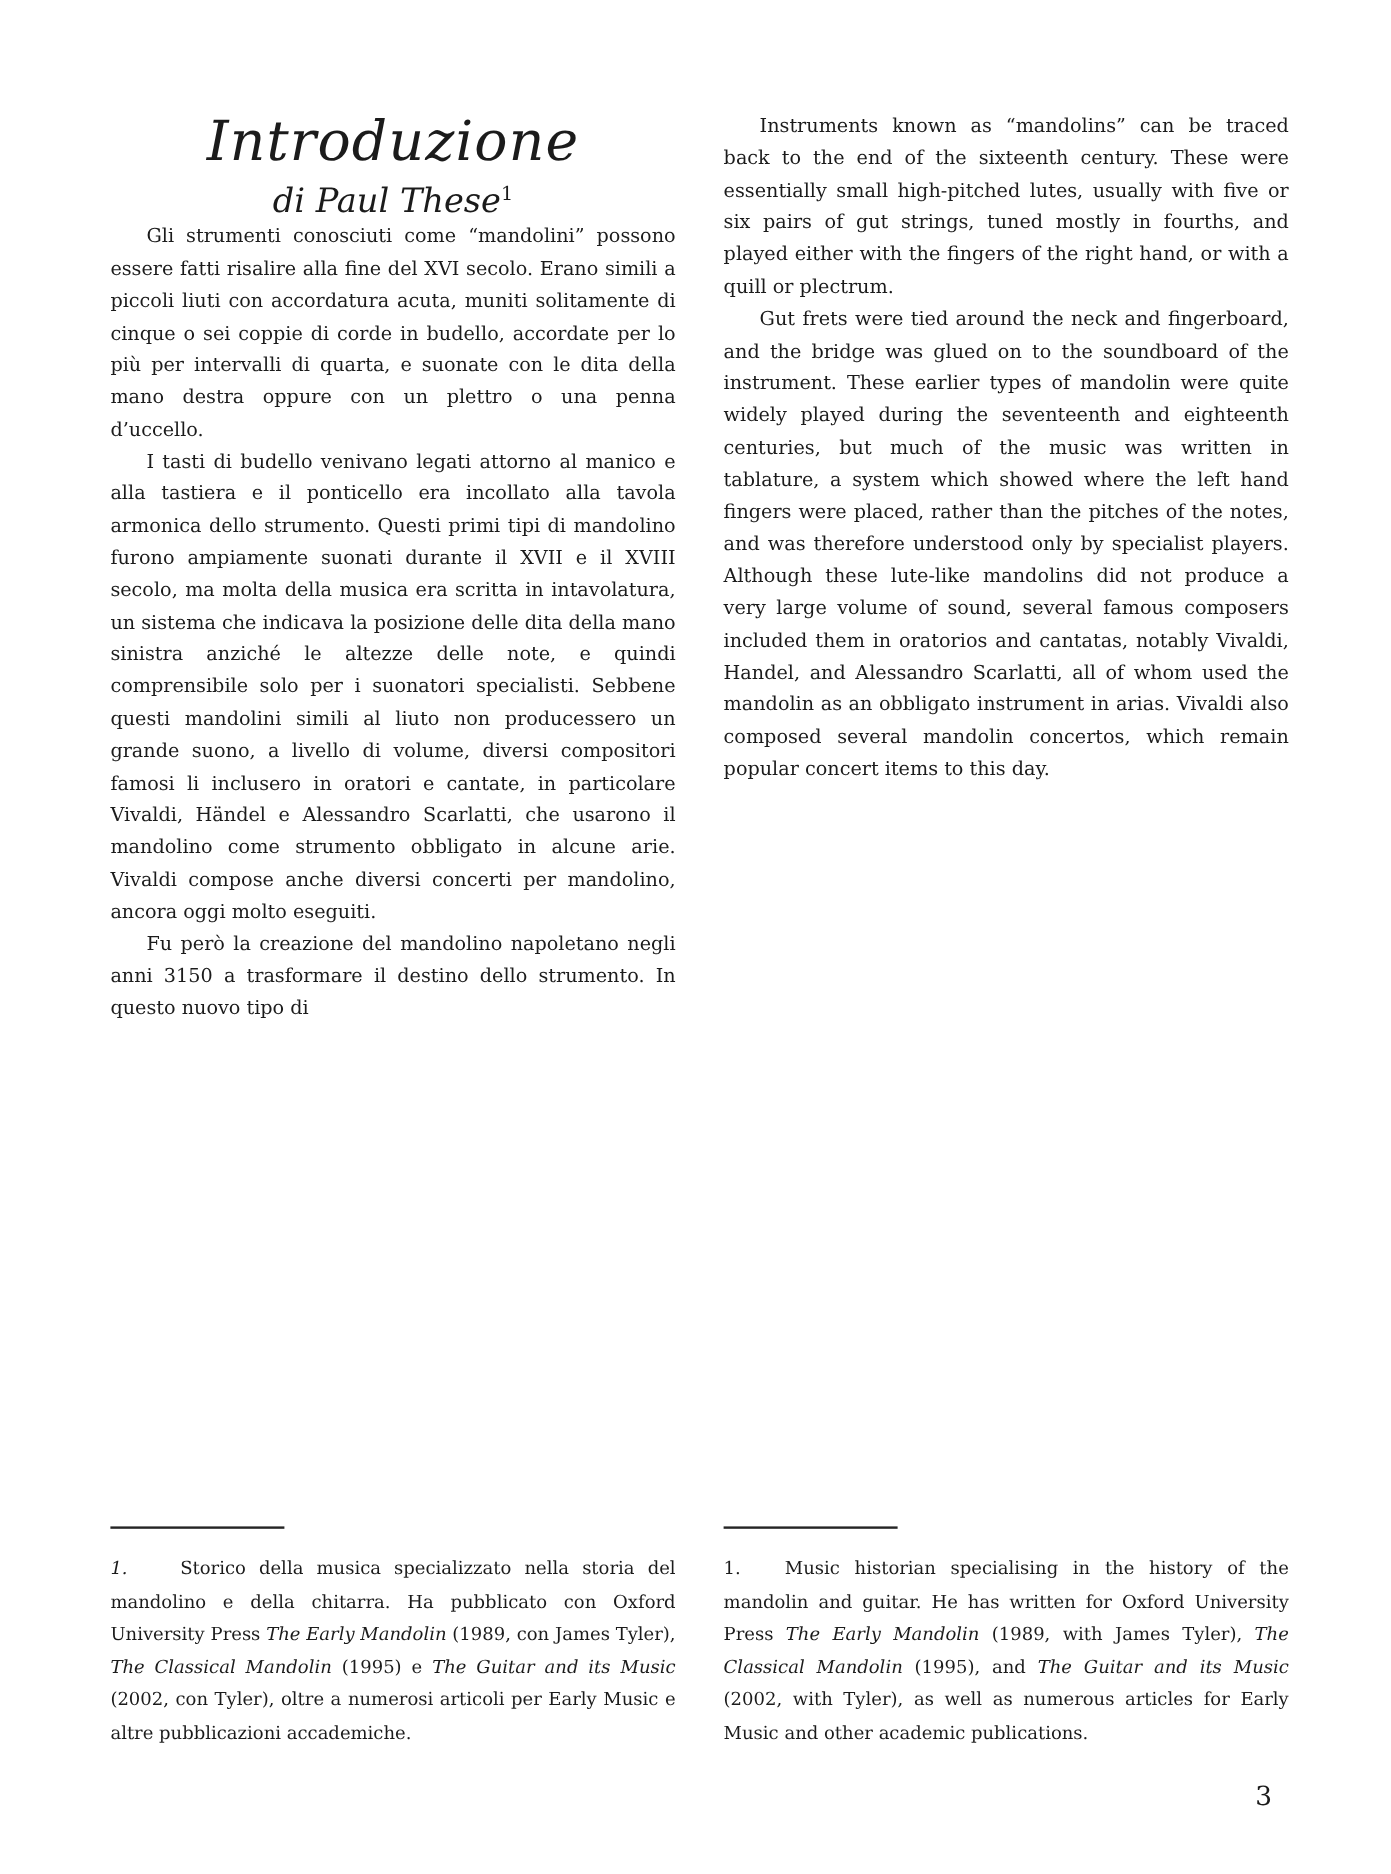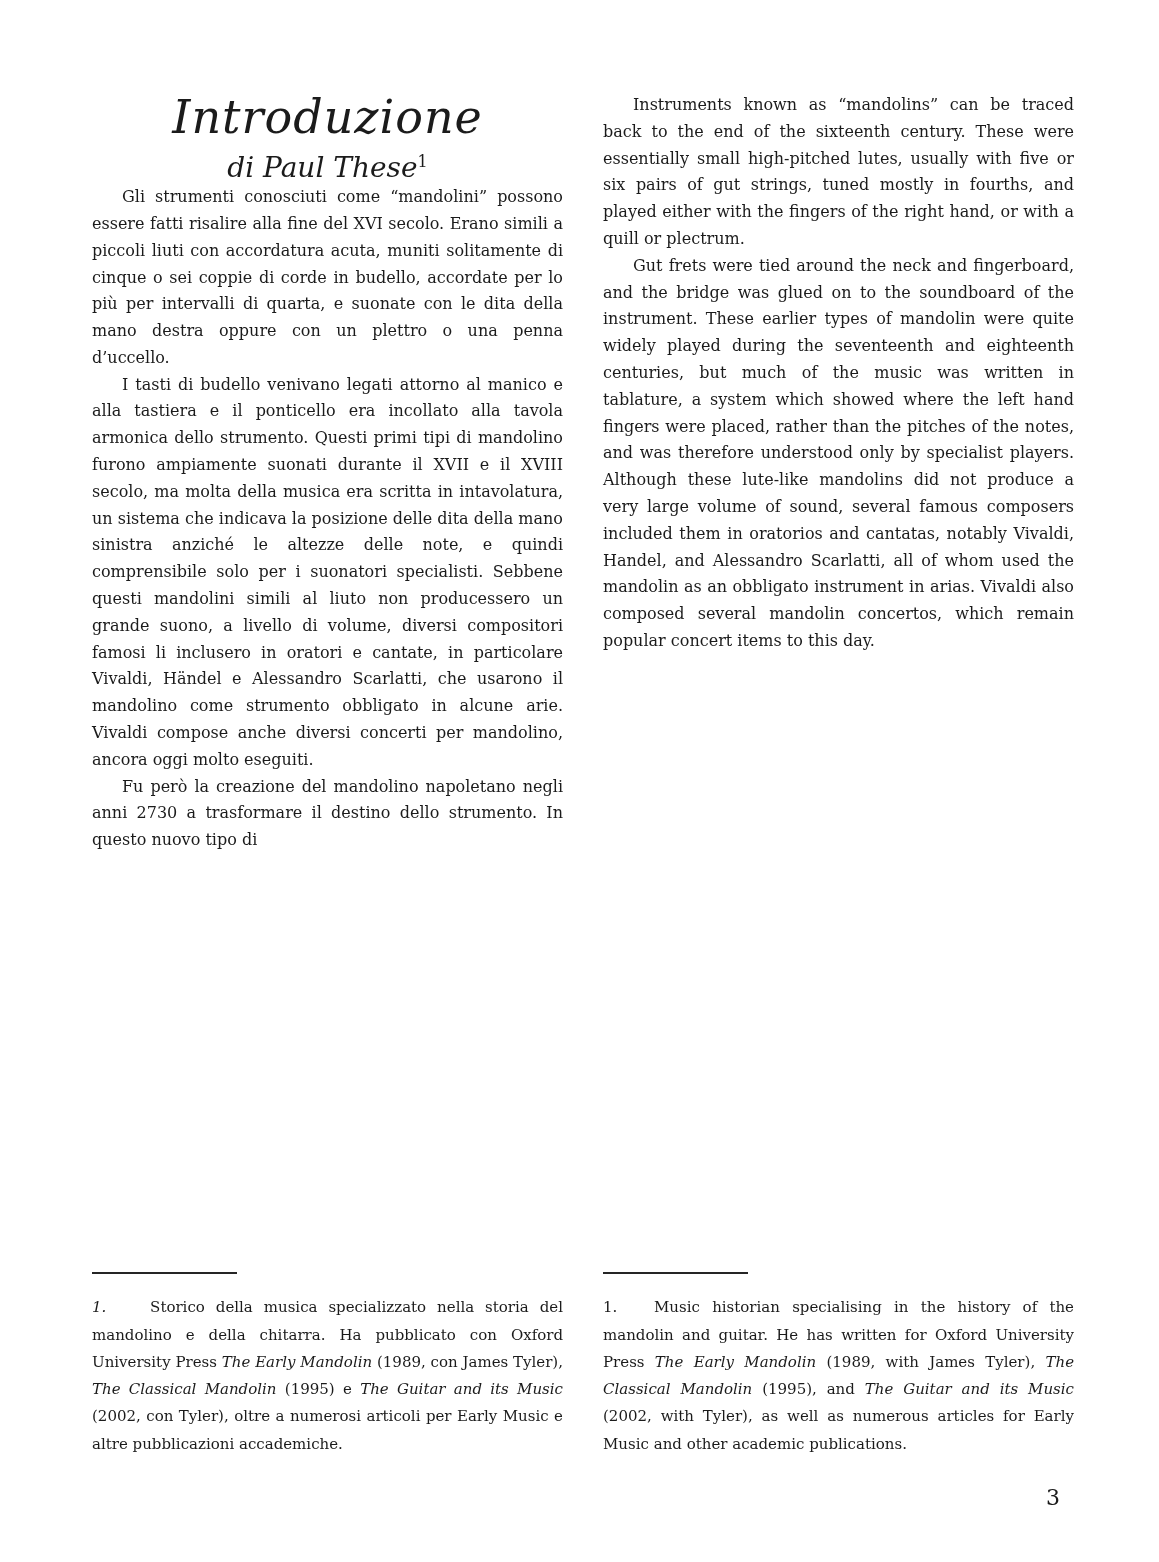--- a/index.html
+++ b/index.html
@@ -85,21 +85,21 @@
   <div class="columns">
 
     <section class="col" lang="it">
       <header class="col-head">
         <h1 class="title">Introduzione</h1>
         <h2 class="byline"><span>di Paul These</span><sup>1</sup></h2>
       </header>
       <div class="bodytext">
         <p>Gli strumenti conosciuti come “mandolini” possono essere fatti risalire alla fine del XVI secolo. Erano simili a piccoli liuti con accordatura acuta, muniti solitamente di cinque o sei coppie di corde in budello, accordate per lo più per intervalli di quarta, e suonate con le dita della mano destra oppure con un plettro o una penna d’uccello.</p>
         <p>I tasti di budello venivano legati attorno al manico e alla tastiera e il ponticello era incollato alla tavola armonica dello strumento. Questi primi tipi di mandolino furono ampiamente suonati durante il XVII e il XVIII secolo, ma molta della musica era scritta in intavolatura, un sistema che indicava la posizione delle dita della mano sinistra anziché le altezze delle note, e quindi comprensibile solo per i suonatori specialisti. Sebbene questi mandolini simili al liuto non producessero un grande suono, a livello di volume, diversi compositori famosi li inclusero in oratori e cantate, in particolare Vivaldi, Händel e Alessandro Scarlatti, che usarono il mandolino come strumento obbligato in alcune arie. Vivaldi compose anche diversi concerti per mandolino, ancora oggi molto eseguiti.</p>
-        <p>Fu però la creazione del mandolino napoletano negli anni 2730 a trasformare il destino dello strumento. In questo nuovo tipo di</p>
+        <p>Fu però la creazione del mandolino napoletano negli anni 3150 a trasformare il destino dello strumento. In questo nuovo tipo di</p>
       </div>
       <div class="fnblock">
         <div class="fnrule"></div>
         <p class="footnote"><i>1.&nbsp;&nbsp;&nbsp;&nbsp;</i><span>Storico della musica specializzato nella storia del mandolino e della chitarra. Ha pubblicato con Oxford University Press </span><i>The Early Mandolin</i><span> (1989, con James Tyler), </span><i>The Classical Mandolin</i><span> (1995) e </span><i>The Guitar and its Music</i><span> (2002, con Tyler), oltre a numerosi articoli per Early Music e altre pubblicazioni accademiche.</span></p>
       </div>
     </section>
 
     <section class="col" lang="en">
       <div class="bodytext">
         <p>Instruments known as “mandolins” can be traced back to the end of the sixteenth century. These were essentially small high-pitched lutes, usually with five or six pairs of gut strings, tuned mostly in fourths, and played either with the fingers of the right hand, or with a quill or plectrum.</p>

